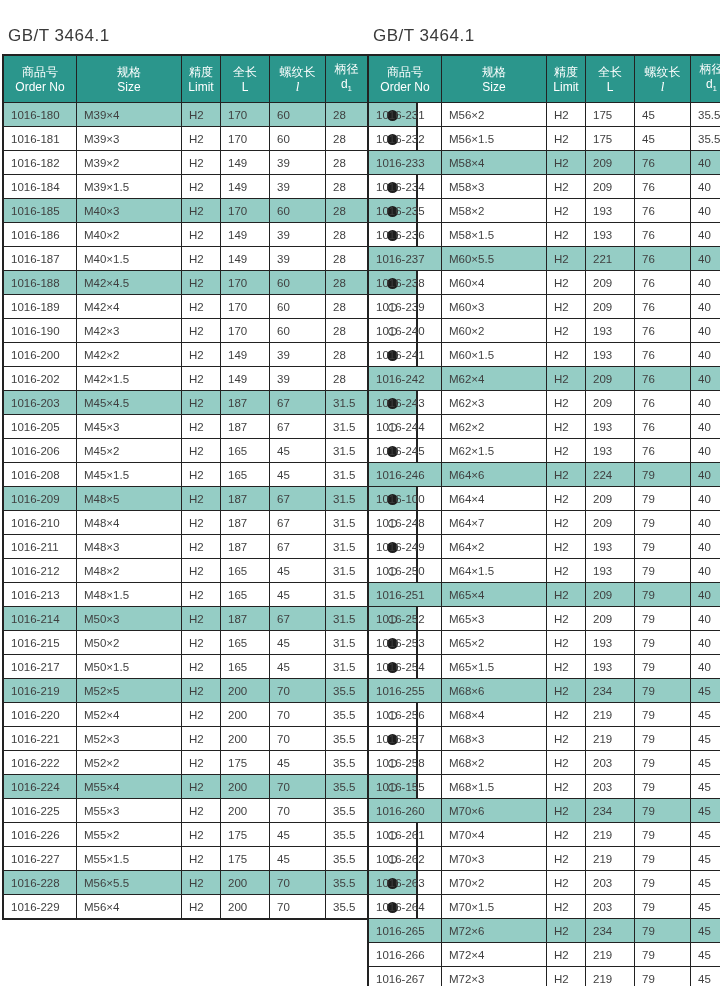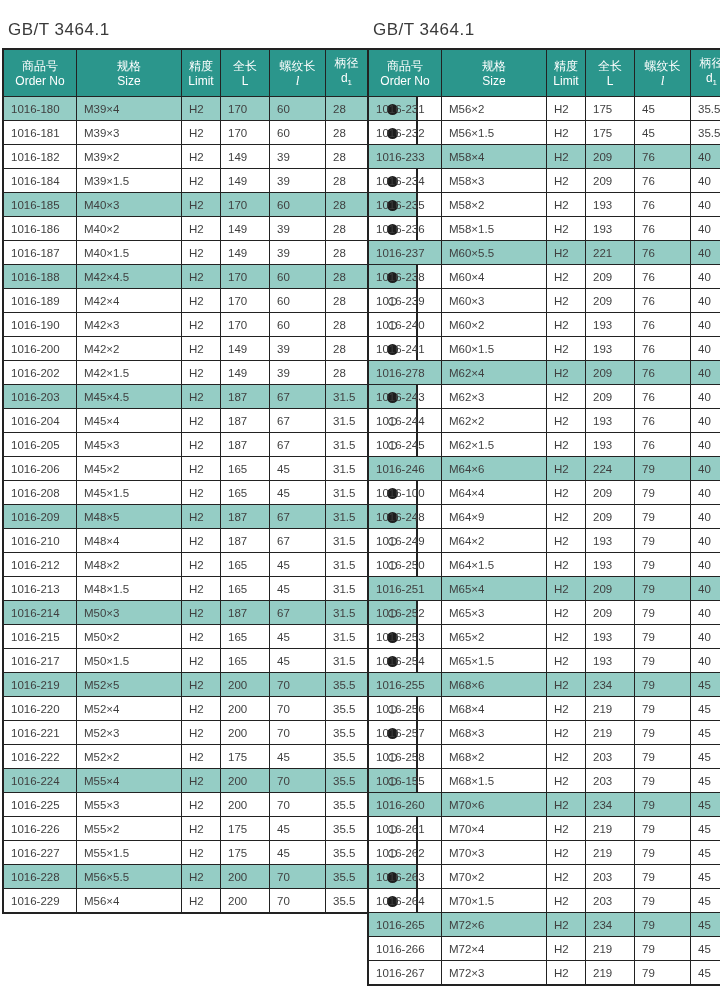--- a/index.html
+++ b/index.html
@@ -2,21 +2,21 @@
 <html style="--page-bg: #ffffff; --header-bg: #2b968c; --header-text: #ffffff; --row-highlight-bg: #95cdc5; --border: #222222; --body-text: #3f3f3f; --title-text: #3a3a3a;"><head>
 <meta charset="utf-8">
 <style>
   html, body { margin:0; padding:0; }
   body {
     width:720px; height:986px;
     background: var(--page-bg, #ffffff);
     font-family: "Liberation Sans", sans-serif;
   }
   .page { position:relative; width:720px; height:986px; overflow:hidden; }
-  .table-block { position:absolute; top:16px; width:351px; }
+  .table-block { position:absolute; top:22px; width:351px; }
   .table-block.left  { left:2px; }
   .table-block.right { left:367px; }
   .title {
     margin:4px 0 8px 6px;
     font-size:17px; font-weight:normal;
     letter-spacing:0.5px;
     color: var(--title-text, #3a3a3a);
   }
   table.spec-table {
     width:350px;
@@ -203,72 +203,72 @@
           <tr class="hl">
             <td>1016-203</td>
             <td>M45×4.5</td>
             <td>H2</td>
             <td>187</td>
             <td>67</td>
             <td>31.5</td>
             <td class="stock-cell"><span class="dot filled"></span></td>
           </tr>
           <tr>
-            <td>1016-204</td>
-            <td>M45×4</td>
+            <td>1016-205</td>
+            <td>M45×3</td>
             <td>H2</td>
             <td>187</td>
             <td>67</td>
             <td>31.5</td>
             <td class="stock-cell"><span class="dot open"></span></td>
           </tr>
           <tr>
-            <td>1016-205</td>
-            <td>M45×3</td>
+            <td>1016-206</td>
+            <td>M45×2</td>
+            <td>H2</td>
+            <td>165</td>
+            <td>45</td>
+            <td>31.5</td>
+            <td class="stock-cell"><span class="dot filled"></span></td>
+          </tr>
+          <tr>
+            <td>1016-208</td>
+            <td>M45×1.5</td>
+            <td>H2</td>
+            <td>165</td>
+            <td>45</td>
+            <td>31.5</td>
+            <td class="stock-cell"><span class="dot filled"></span></td>
+          </tr>
+          <tr class="hl">
+            <td>1016-209</td>
+            <td>M48×5</td>
             <td>H2</td>
             <td>187</td>
             <td>67</td>
             <td>31.5</td>
-            <td class="stock-cell"><span class="dot open"></span></td>
-          </tr>
-          <tr>
-            <td>1016-206</td>
-            <td>M45×2</td>
-            <td>H2</td>
-            <td>165</td>
-            <td>45</td>
-            <td>31.5</td>
-            <td class="stock-cell"><span class="dot filled"></span></td>
-          </tr>
-          <tr>
-            <td>1016-208</td>
-            <td>M45×1.5</td>
-            <td>H2</td>
-            <td>165</td>
-            <td>45</td>
-            <td>31.5</td>
-            <td class="stock-cell"><span class="dot filled"></span></td>
-          </tr>
-          <tr class="hl">
-            <td>1016-209</td>
-            <td>M48×5</td>
+            <td class="stock-cell"><span class="dot filled"></span></td>
+          </tr>
+          <tr>
+            <td>1016-210</td>
+            <td>M48×4</td>
             <td>H2</td>
             <td>187</td>
             <td>67</td>
             <td>31.5</td>
-            <td class="stock-cell"><span class="dot filled"></span></td>
-          </tr>
-          <tr>
-            <td>1016-210</td>
-            <td>M48×4</td>
+            <td class="stock-cell"><span class="dot open"></span></td>
+          </tr>
+          <tr>
+            <td>1016-211</td>
+            <td>M48×3</td>
             <td>H2</td>
             <td>187</td>
             <td>67</td>
             <td>31.5</td>
-            <td class="stock-cell"><span class="dot open"></span></td>
+            <td class="stock-cell"><span class="dot filled"></span></td>
           </tr>
           <tr>
             <td>1016-212</td>
             <td>M48×2</td>
             <td>H2</td>
             <td>165</td>
             <td>45</td>
             <td>31.5</td>
             <td class="stock-cell"><span class="dot open"></span></td>
           </tr>
@@ -531,21 +531,21 @@
           <tr>
             <td>1016-241</td>
             <td>M60×1.5</td>
             <td>H2</td>
             <td>193</td>
             <td>76</td>
             <td>40</td>
             <td class="stock-cell"><span class="dot open"></span></td>
           </tr>
           <tr class="hl">
-            <td>1016-278</td>
+            <td>1016-242</td>
             <td>M62×4</td>
             <td>H2</td>
             <td>209</td>
             <td>76</td>
             <td>40</td>
             <td class="stock-cell"><span class="dot open"></span></td>
           </tr>
           <tr>
             <td>1016-243</td>
             <td>M62×3</td>
@@ -586,21 +586,21 @@
             <td>1016-100</td>
             <td>M64×4</td>
             <td>H2</td>
             <td>209</td>
             <td>79</td>
             <td>40</td>
             <td class="stock-cell"><span class="dot open"></span></td>
           </tr>
           <tr>
             <td>1016-248</td>
-            <td>M64×9</td>
+            <td>M64×7</td>
             <td>H2</td>
             <td>209</td>
             <td>79</td>
             <td>40</td>
             <td class="stock-cell"><span class="dot open"></span></td>
           </tr>
           <tr>
             <td>1016-249</td>
             <td>M64×2</td>
             <td>H2</td>

